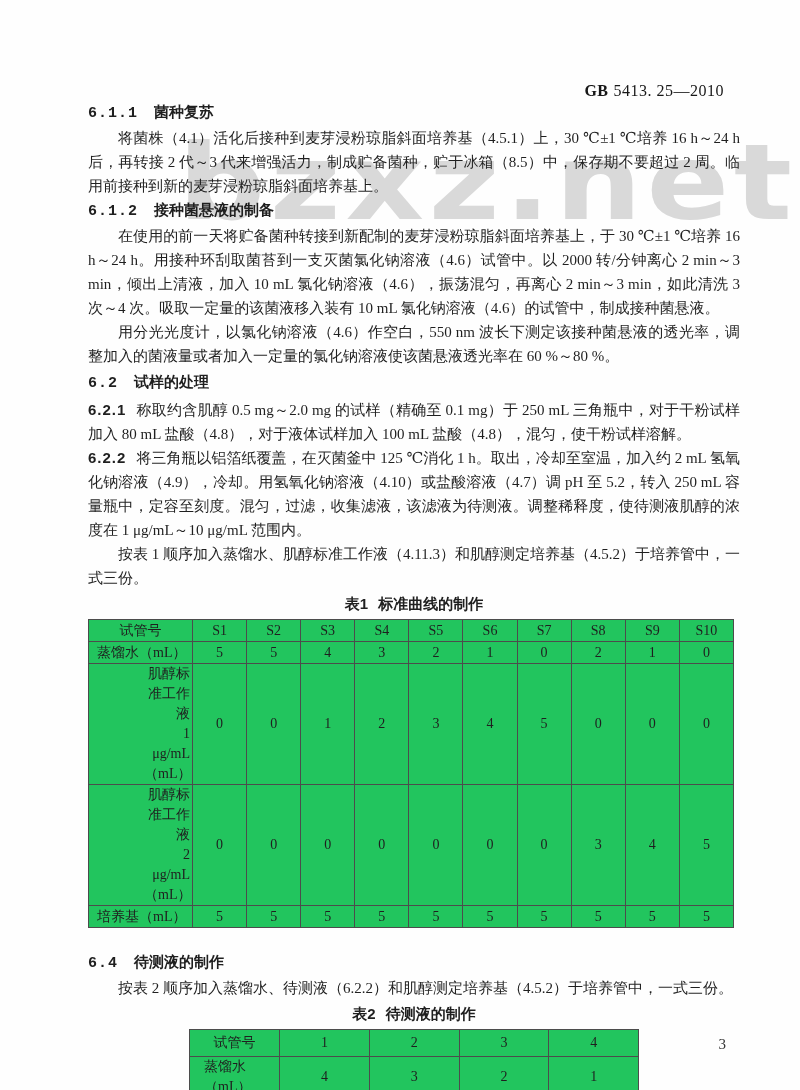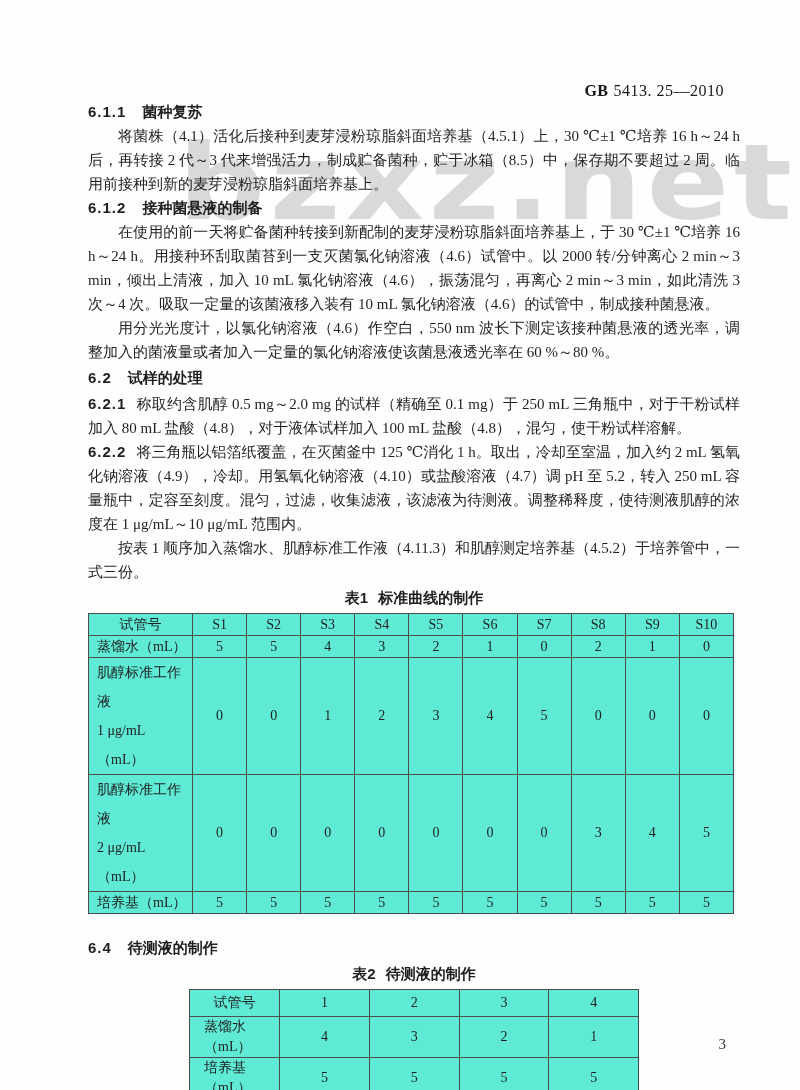--- a/index.html
+++ b/index.html
@@ -22,45 +22,45 @@
   }
   .doc-code .gb{font-weight:bold;margin-right:5px;}
   .content{
     position:absolute;left:88px;top:100px;width:652px;z-index:1;
     font-size:15px;line-height:24px;text-align:justify;
   }
   .h{
     font-family:"Liberation Sans","DejaVu Sans",sans-serif;
     font-weight:bold;font-size:15px;line-height:24px;text-align:left;
   }
-  .h .hnum{margin-right:16px;letter-spacing:1px;}
+  .h .hnum{margin-right:16px;letter-spacing:1px;font-family:Liberation Mono, monospace;}
   .para{margin:0;text-indent:2em;}
   .para.flush{text-indent:0;}
   .cnum{
     font-family:"Liberation Sans","DejaVu Sans",sans-serif;
     font-weight:bold;margin-right:10px;letter-spacing:1px;
   }
   .mt6{margin-top:2px;} .mt8{margin-top:8px;} .mt4{margin-top:4px;}
   .tbl-caption{
     font-family:"Liberation Sans","DejaVu Sans",sans-serif;
     font-weight:bold;font-size:15px;line-height:24px;text-align:center;
     margin-top:2px;
   }
   .tbl-caption .cap-no{margin-right:10px;}
-  table{border-collapse:collapse;table-layout:fixed;background:#5eead4;}
+  table{border-collapse:collapse;table-layout:fixed;background:#22c55e;}
   td,th{
     border:1px solid #4c4c4c;font-weight:normal;
     font-size:14px;line-height:20px;text-align:center;
     padding:0 2px;overflow:hidden;
   }
   .t1{width:646px;margin-top:3px;}
   .t1 td,.t1 th{height:21px;}
   .t1 .rowlabel{ text-align:left;padding-left:8px;}
   .t1 .two td{height:45px;}
-  .t1 .two .rowlabel div{line-height:29px;text-align:left;}
+  .t1 .two .rowlabel div{line-height:20px;text-align:right;margin-left:47px;}
   .t2{width:450px;margin:3px auto 0 auto;}
   .t2 td,.t2 th{height:26px;}
   .t2 .rowlabel{text-align:left;padding-left:14px;}
   .t2 th.corner{text-align:center;}
   .page-number{
     position:absolute;top:1036px;right:74px;z-index:1;
     font-size:15px;color:#333;
   }
 </style>
 </head>
@@ -188,20 +188,21 @@
         <td>5</td>
         <td>5</td>
         <td>5</td>
       </tr>
     </tbody>
       </table>
 
     <div class="h mt8" style="margin-top:22px;">
       <span class="hnum">6.4</span><span>待测液的制作</span>
     </div>
+    <p class="para">按表 2 顺序加入蒸馏水、待测液（6.2.2）和肌醇测定培养基（4.5.2）于培养管中，一式三份。</p>
 
     <div class="tbl-caption mt4">
       <span class="cap-no">表2</span><span>待测液的制作</span>
     </div>
 
     <table class="t2">
       <colgroup>
         <col style="width:90px">
           <col>
           <col>

